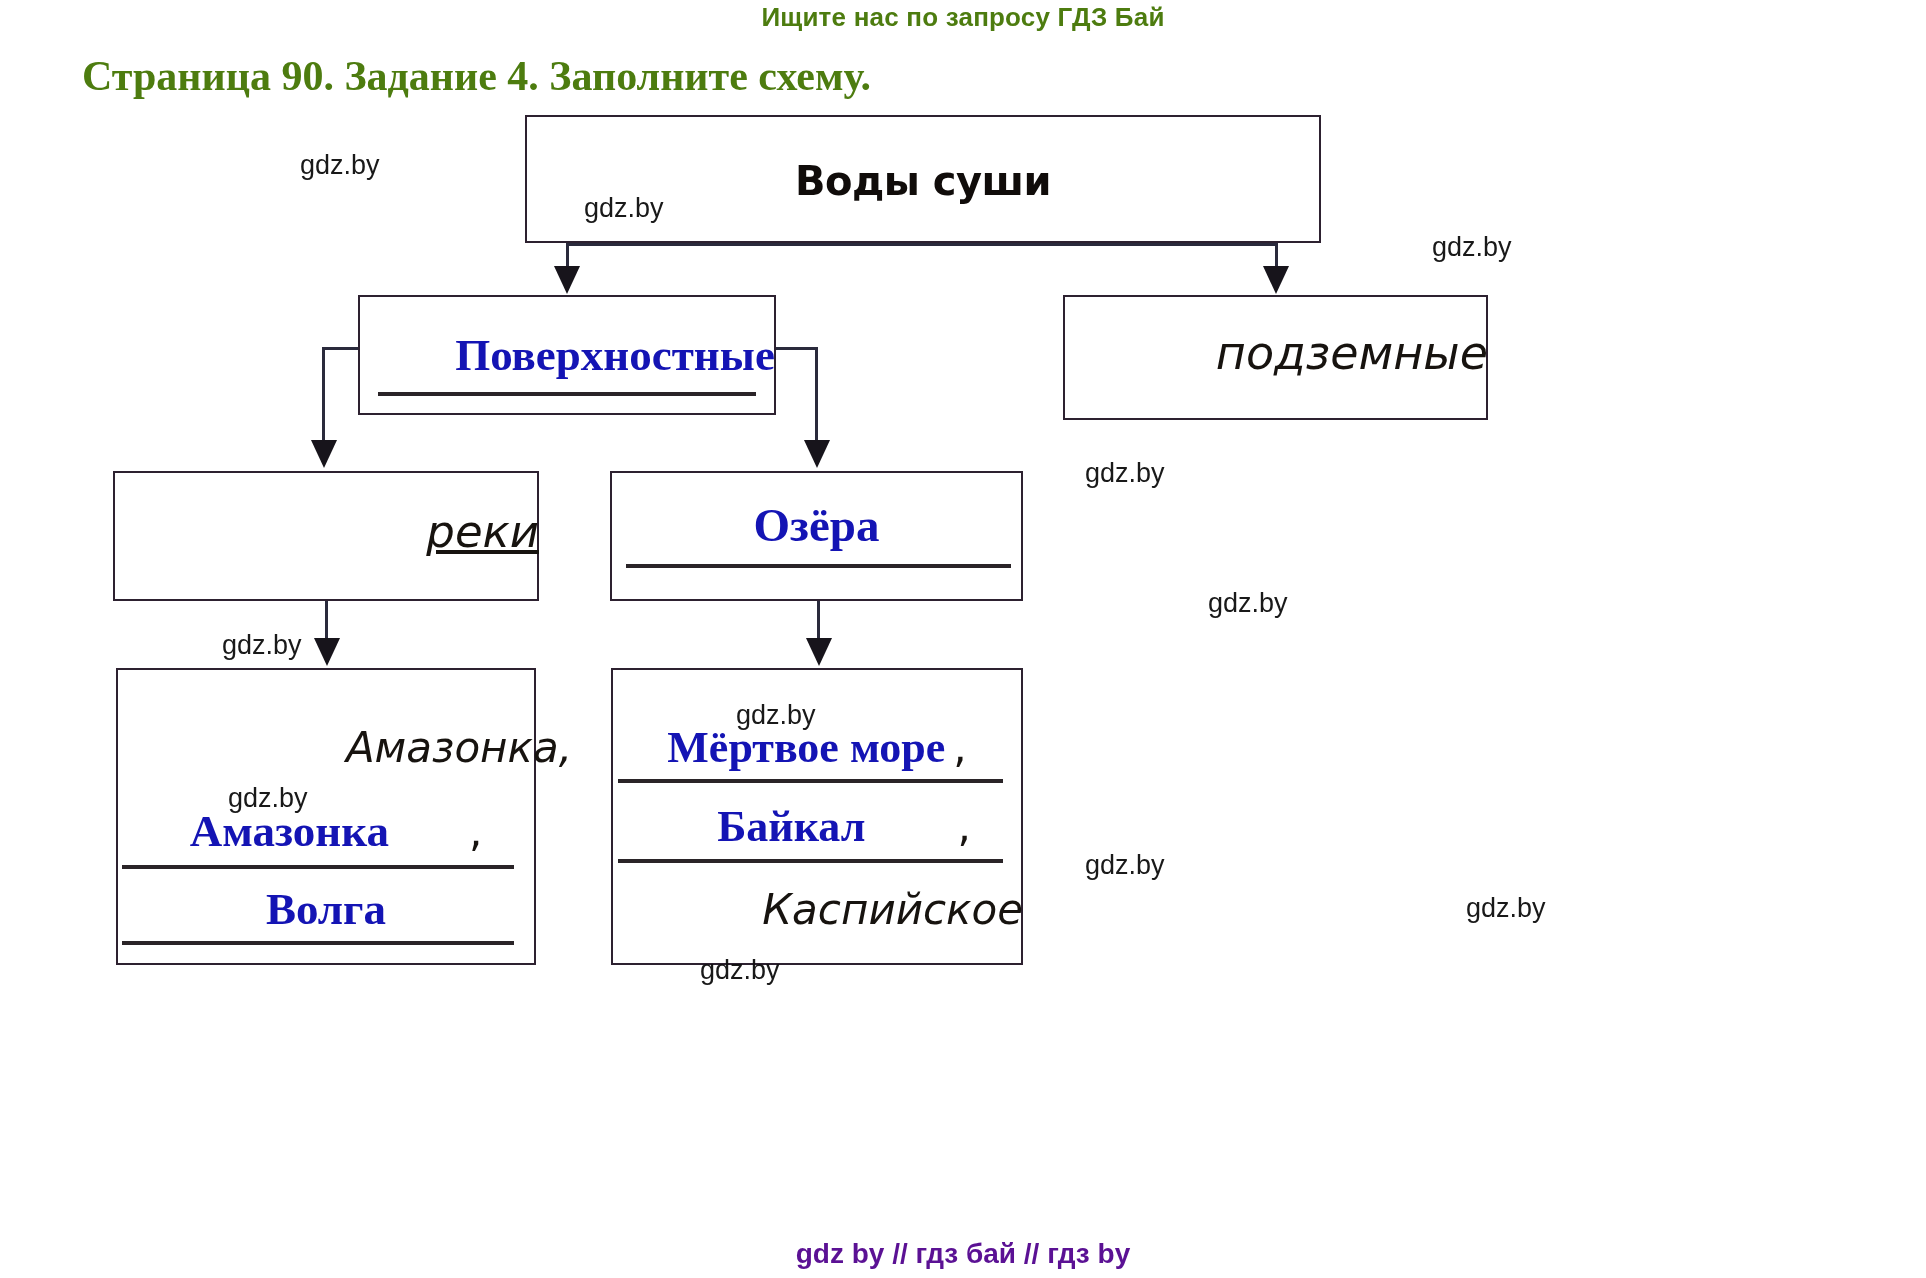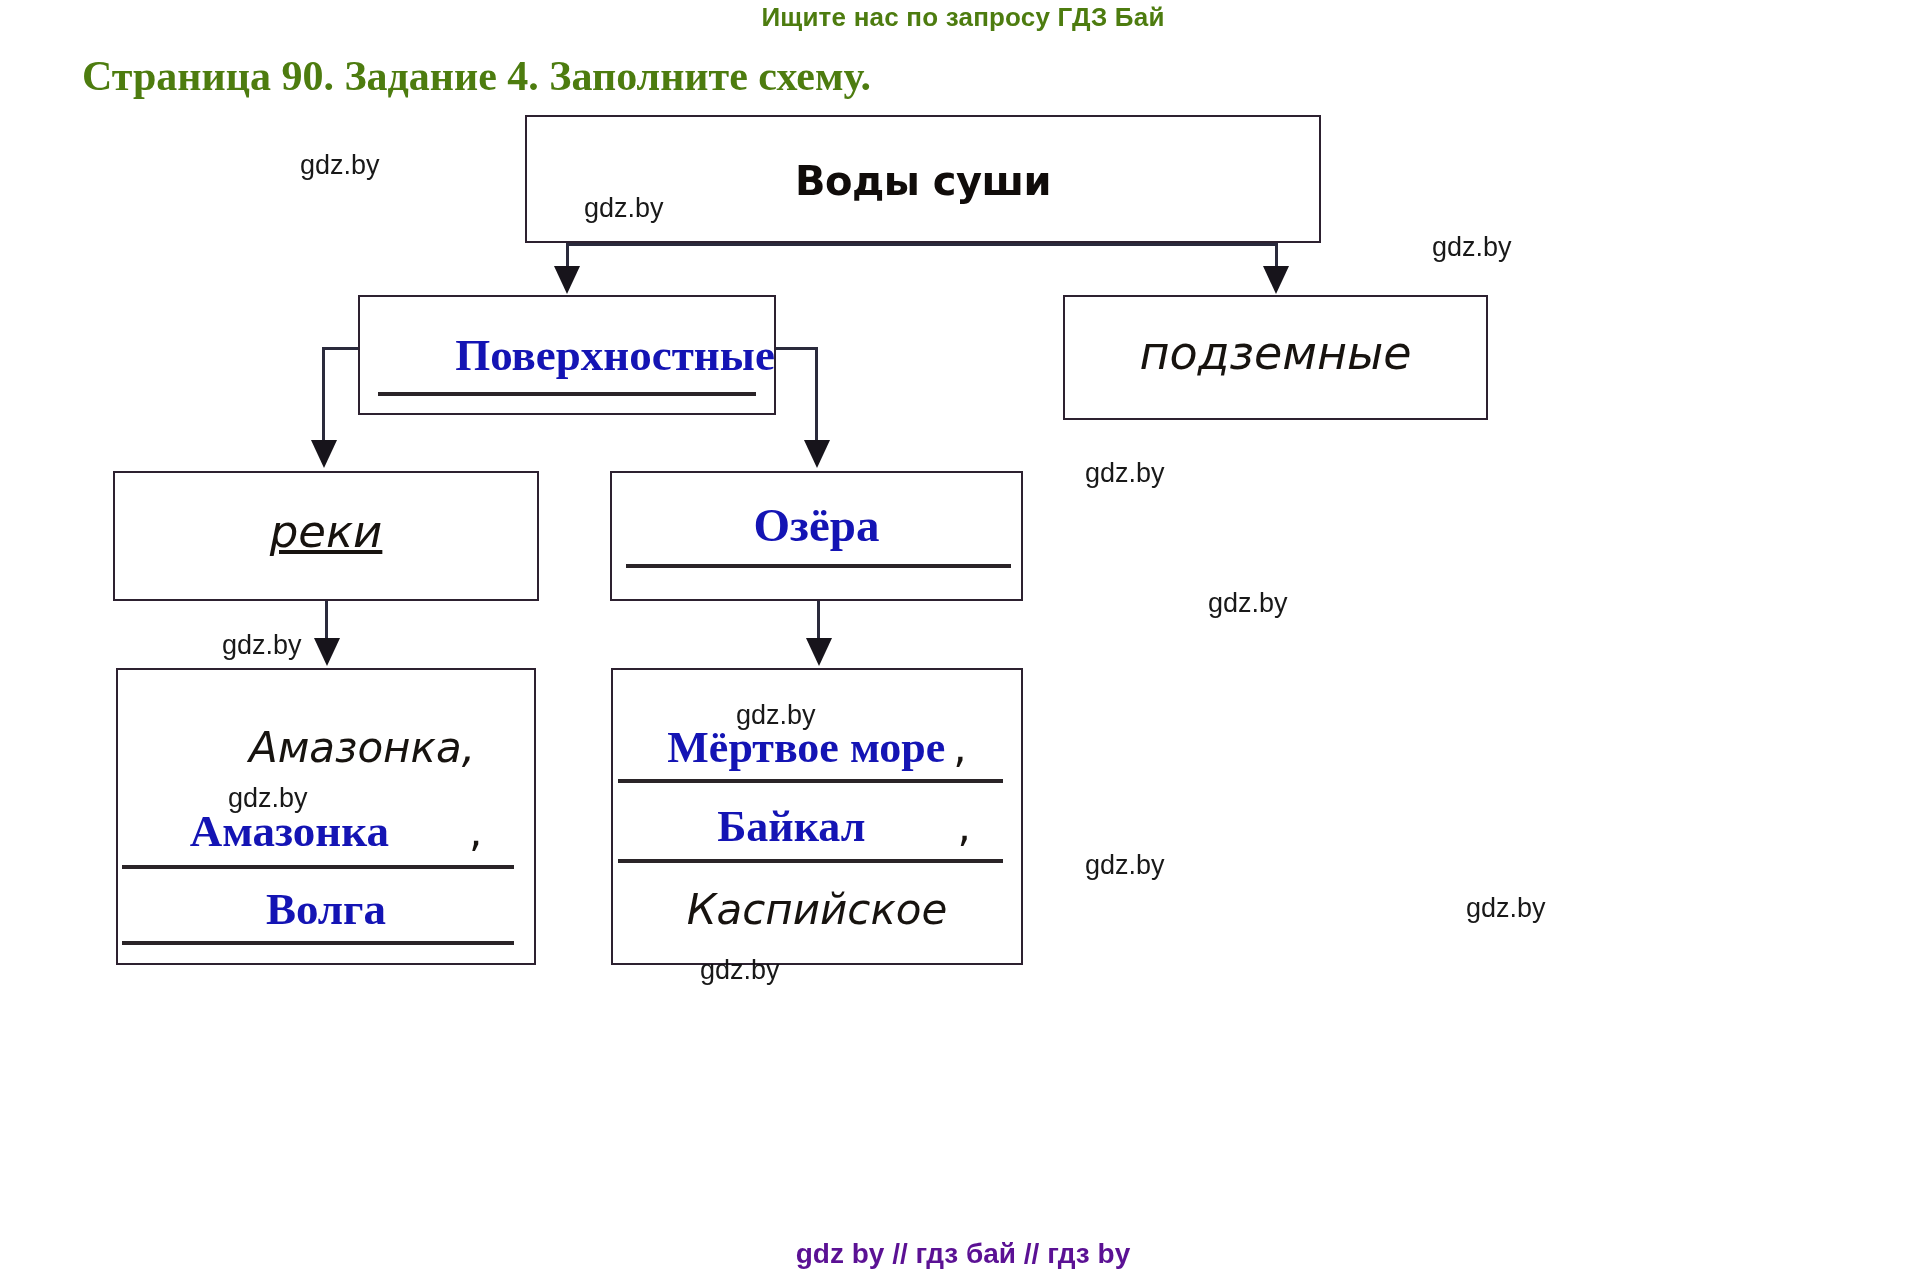--- a/index.html
+++ b/index.html
@@ -78,20 +78,21 @@
     white-space: nowrap;
     text-align: center;
   }
 
   
   .printed {
     color: #17130f;
     font-family: "DejaVu Sans", sans-serif;
     font-style: italic;
     font-weight: 500;
+    text-align: right;
   }
 
   
   .printed-bold {
     color: #100c0a;
     font-family: "DejaVu Sans", sans-serif;
     font-weight: bold;
     letter-spacing: -0.5px;
   }
 

